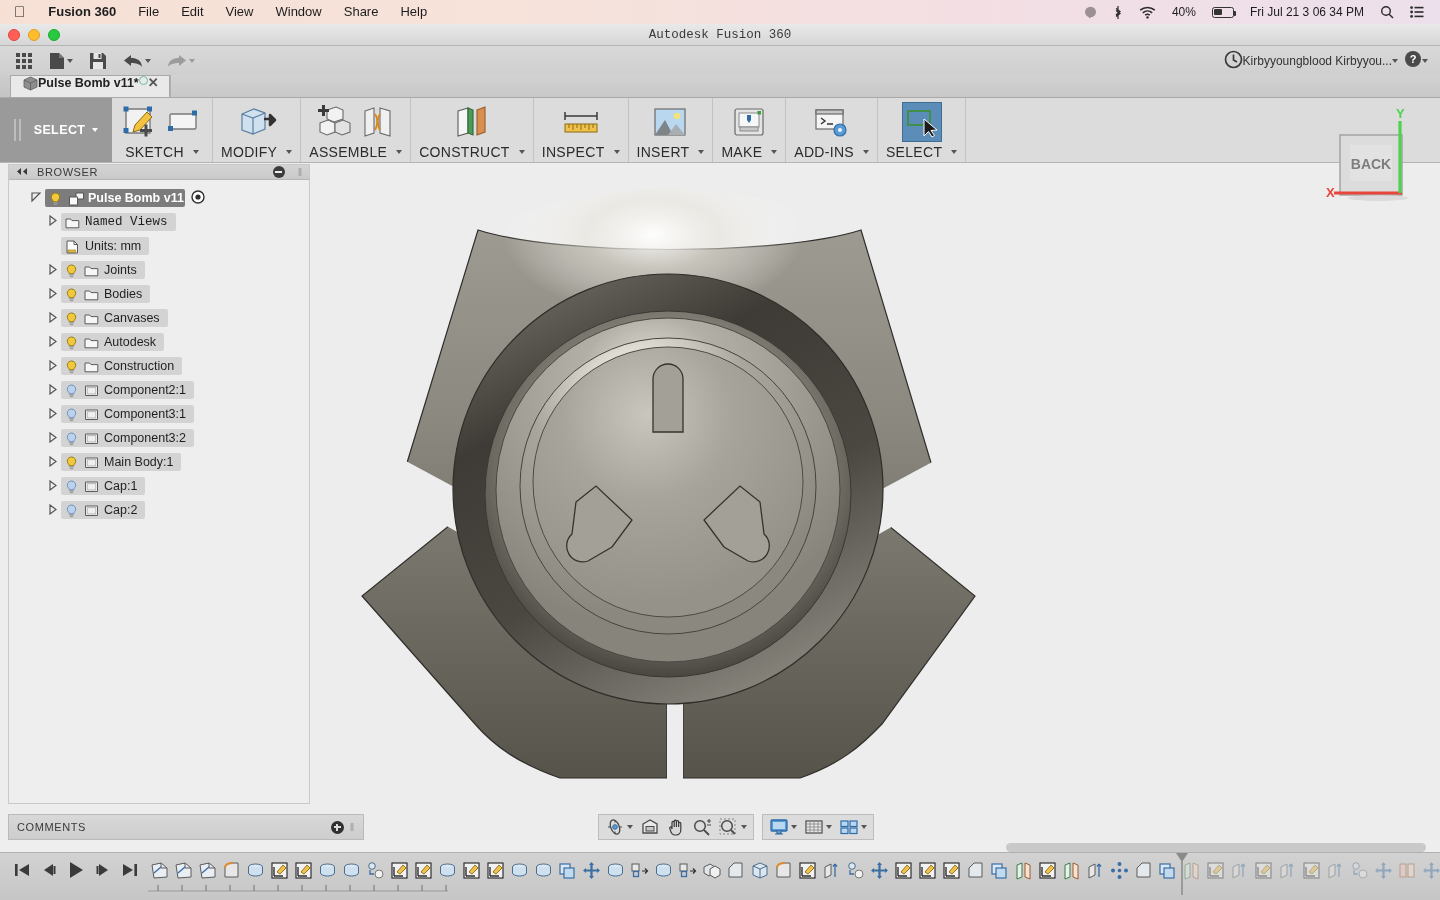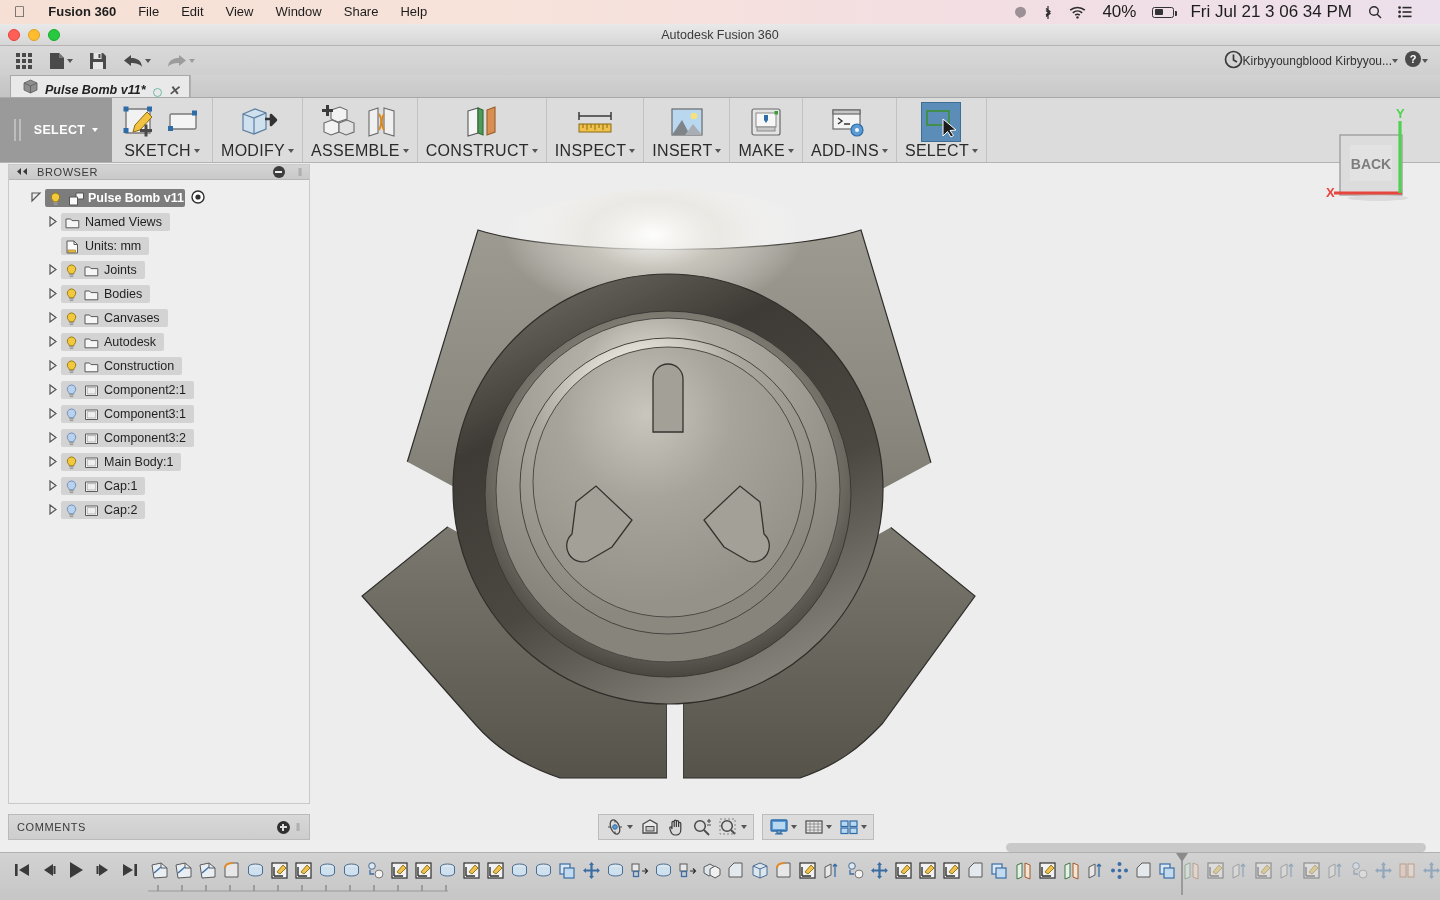--- a/index.html
+++ b/index.html
@@ -16,21 +16,21 @@
     position: absolute; top: 0; left: 0; width: 1440px; height: 24px;
     background: linear-gradient(to right, #f6e0d6 0%, #f7e3da 35%, #f3dee2 65%, #ece0ec 100%);
     display: flex; align-items: center; font-size: 13px; color: #1d1d1d;
   }
   .macbar .left { display: flex; align-items: center; gap: 0; }
   .macbar .mi { padding: 0 11px; line-height: 24px; white-space: nowrap; }
   .macbar .mi.bold { font-weight: bold; }
   .macbar .apple { padding: 0 12px 0 14px; font-size: 15px; line-height: 22px; }
   .macbar .right {
     margin-left: auto; display: flex; align-items: center; gap: 0;
-    padding-right: 20px; font-size: 17px;
+    padding-right: 8px; font-size: 12px;
   }
   .macbar .right .it { padding: 0 8px; display: flex; align-items: center; }
   .batt {
     width: 22px; height: 11px; border: 1.4px solid #333; border-radius: 2.5px;
     position: relative; display: inline-block;
   }
   .batt::after {
     content: ""; position: absolute; right: -3.5px; top: 3px;
     width: 2px; height: 5px; background: #333; border-radius: 0 1px 1px 0;
   }
@@ -60,24 +60,24 @@
   .qbtn { display: flex; align-items: center; gap: 2px; padding: 2px 5px; cursor: default; }
   .qbtn svg { display: block; }
   .caret { width: 0; height: 0; border-left: 3.5px solid transparent; border-right: 3.5px solid transparent; border-top: 4px solid #555; display:inline-block; }
   .qright { margin-left: auto; display: flex; align-items: center; padding-right: 12px; font-size: 12px; color: #333; }
   .tabstrip {
     position: absolute; top: 76px; left: 0; width: 1440px; height: 22px;
     background: linear-gradient(to bottom,#cdcdcd,#c4c4c4);
     display: flex; align-items: flex-end; border-bottom: 1px solid #a9a9a9;
   }
   .doctab {
-    display: flex; align-items: flex-end; gap: 7px; height: 22px;
+    display: flex; align-items: flex-start; height: 22px;
     padding: 0 10px 0 12px; background: #e9e9e9;
     border: 1px solid #a9a9a9; border-bottom: none;
-    font-size: 12.5px; font-weight: bold; color: #222; font-style: italic;
+    font-size: 12.5px; font-weight: bold; color: #222;
   }
   .tab-close { color:#555; font-size:13px; line-height:1; }
   .tab-dot { width:9px;height:9px;border-radius:50%;border:1.6px solid #6fb9a6; display:inline-block;}
   .tabrest { flex:1; height:22px; background: linear-gradient(to bottom,#d2d2d2,#c8c8c8); border-left:1px solid #b0b0b0;}
 
   .toolpanel {
     position: absolute; top: 98px; left: 0; width: 1440px; height: 65px;
     background: #dcdcdc; border-bottom: 1px solid #b3b3b3;
     display: flex; align-items: stretch;
   }
@@ -87,21 +87,21 @@
     font-size: 12.5px; font-weight: bold; letter-spacing: .4px;
   }
   .grip { width: 7px; height: 22px; border-left: 2px solid #bdbdbd; border-right: 2px solid #bdbdbd; margin-right:6px;}
   .group {
     display: flex; flex-direction: column; align-items: center; justify-content: space-between;
     border-right: 1px solid #c2c2c2; padding: 4px 8px 2px 8px; min-width: 58px;
   }
   .grow { display: flex; align-items: flex-start; gap: 4px; height: 42px; }
   .gicon { width: 40px; height: 40px; display: flex; align-items: center; justify-content: center; }
   .gicon.sel { background: #5b8db8; border: 1px solid #3f6e95; }
-  .glabel { font-size: 16px; color: #2b2b2b; letter-spacing: .3px; display: flex; align-items: center; gap: 3px; white-space: nowrap;}
+  .glabel { font-size: 14px; color: #2b2b2b; letter-spacing: .3px; display: flex; align-items: center; gap: 9px; white-space: nowrap;}
 
   
   .browser {
     position: absolute; top: 164px; left: 8px; width: 302px; height: 640px;
     background: #eeeeee; border: 1px solid #c9c9c9;
   }
   .bhead {
     height: 15px; background: linear-gradient(to bottom,#d4d4d4,#c9c9c9);
     border-bottom: 1px solid #b5b5b5;
     display: flex; align-items: center; padding: 0 6px; gap: 8px;
@@ -127,21 +127,21 @@
   
   .navbar {
     position: absolute; left: 598px; top: 814px; height: 26px;
     display: flex; align-items: center; gap: 2px;
   }
   .navgroup { display:flex; align-items:center; background:#dcdcdc; border:1px solid #bcbcbc; height:26px; padding:0 3px; gap:1px;}
   .nbtn { display:flex; align-items:center; gap:2px; padding: 2px 3px; }
 
   
   .comments {
-    position: absolute; left: 8px; top: 814px; width: 302px; height: 26px;
+    position: absolute; left: 8px; top: 814px; width: 356px; height: 26px;
     background: linear-gradient(to bottom,#d8d8d8,#cdcdcd); border: 1px solid #bababa;
     display: flex; align-items: center; padding: 0 8px;
     font-size: 11px; color: #3a3a3a; letter-spacing: .6px;
   }
   .comments .plus { margin-left:auto; width:13px;height:13px;border-radius:50%;background:#2f2f2f;position:relative;}
   .comments .plus::after{content:"";position:absolute;left:3px;top:5.5px;width:7px;height:2px;background:#ddd;}
   .comments .plus::before{content:"";position:absolute;left:5.5px;top:3px;width:2px;height:7px;background:#ddd;}
 
   
   .hscroll { position:absolute; left:1006px; top:843px; width:420px; height:9px; background:#c9c9c9; border-radius:5px;}
@@ -311,21 +311,21 @@
             <rect x="4.5" y=".8" width="9" height="1.6" fill="#2b2b2b"></rect>
           <circle cx="1.6" cy="6" r="1.4" fill="#2b2b2b"></circle>
             <rect x="4.5" y="5.2" width="9" height="1.6" fill="#2b2b2b"></rect>
           <circle cx="1.6" cy="10.4" r="1.4" fill="#2b2b2b"></circle>
             <rect x="4.5" y="9.6" width="9" height="1.6" fill="#2b2b2b"></rect>
         </svg>
       </span>
     </div>
   </div>
 
-  <div class="titlebar" style="z-index:10;">
+  <div class="titlebar" style="z-index:10;font-family:Liberation Mono, monospace;">
     <div class="lights">
       <span class="l-red"></span>
       <span class="l-yel"></span>
       <span class="l-grn"></span>
     </div>
     <span>Autodesk Fusion 360</span>
   </div>
 
   <div class="quickbar" style="z-index:10;">
     <div class="qbtn">
@@ -617,21 +617,21 @@
                 <path d="M8 1 h7.5 v6 h-7.5 Z" fill="#f4f4f4" stroke="#555" stroke-width="1"></path>
                 <path d="M1.5 5 h8 v8 h-8 Z" fill="#fafafa" stroke="#555" stroke-width="1"></path>
               </svg></span>
             <span>Pulse Bomb v11</span>
           </span>
           <span style="margin-left: 6px;"><svg width="14" height="14" viewBox="0 0 14 14">
               <circle cx="7" cy="7" r="6" fill="#fff" stroke="#2f2f2f" stroke-width="1.4"></circle>
               <circle cx="7" cy="7" r="2.6" fill="#2f2f2f"></circle>
             </svg></span>
         </div>
-        <div class="trow" style="padding-left: 38px;">
+        <div class="trow" style="padding-left: 38px; font-family: Liberation Mono, monospace;">
           <span class="arrow"><svg width="11" height="11" viewBox="0 0 11 11">
               <path d="M3 1 L9 5.5 L3 10 Z" fill="none" stroke="#555" stroke-width="1.2"></path>
             </svg></span>
           <span class="pill">
             <span class="fold"><svg width="15" height="13" viewBox="0 0 15 13">
                 <path d="M1 3 h4.6 l1.4 1.6 h6.8 v7.2 h-12.8 Z" fill="#f6f6f6" stroke="#5a5a5a" stroke-width="1"></path>
               </svg></span>
             <span>Named Views</span>
           </span>
         </div>

